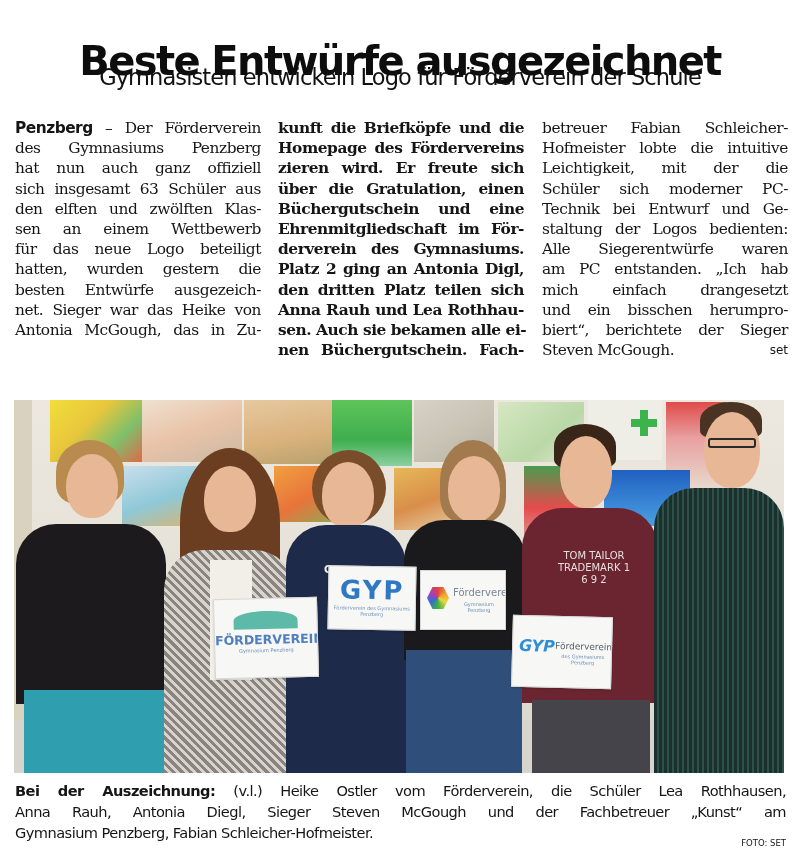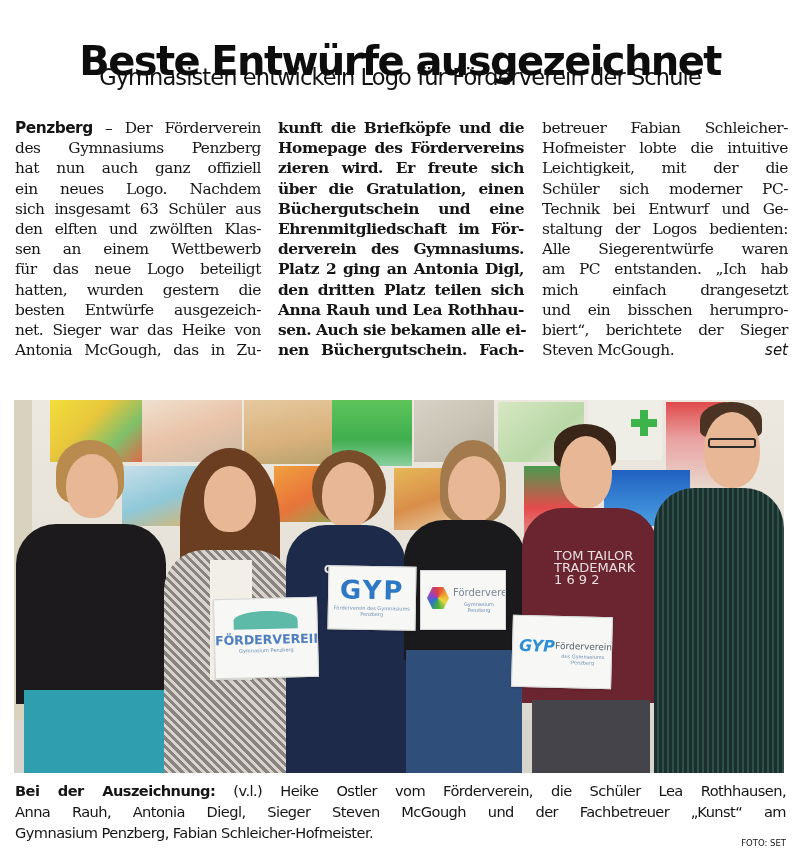--- a/index.html
+++ b/index.html
@@ -21,21 +21,21 @@
       position: absolute; top: 0; width: 246px;
       font-family: "DejaVu Serif", serif; font-size: 15.4px; line-height: 20.2px;
       text-align: justify; color: #151515; letter-spacing: -0.45px;
     }
     .col .line { display: block; white-space: nowrap; text-align-last: justify; text-align: justify; }
     .col .line.last { text-align-last: left; }
     .col1 { left: 0; }
     .col2 { left: 263px; font-weight: bold; }
     .col3 { left: 527px; }
     .dateline { font-family: "DejaVu Sans", sans-serif; font-weight: bold; letter-spacing: -0.5px; }
-    .author { float: right; font-family: "DejaVu Sans", sans-serif; font-size: 15px; letter-spacing: 0; font-style: italic; }
+    .author { float: right; font-family: "DejaVu Sans", sans-serif; font-size: 12px; letter-spacing: 0; }
 
     .photo {
       position: absolute; left: 14px; top: 400px; width: 770px; height: 373px;
       background: #e6e2d8; overflow: hidden;
     }
     .photo .wall { position: absolute; left: 0; top: 0; width: 100%; height: 100%;
       background: linear-gradient(180deg,#ece8df 0%, #e4e0d6 60%, #d7d4cc 100%); }
     .photo .pillar { position: absolute; left: 0; top: 0; width: 18px; height: 100%; background: #d9d2bf; }
     .painting { position: absolute; }
     .person { position: absolute; }
@@ -64,21 +64,20 @@
 <body>
 
 <h1 class="headline">Beste Entwürfe ausgezeichnet</h1>
 <div class="subline">Gymnasisten entwickeln Logo für Förderverein der Schule</div>
 
 <div class="columns">
   <div class="col col1">
     <span class="line"><span class="dateline">Penzberg</span><span> – Der Förderverein</span></span>
     <span class="line">des Gymnasiums Penzberg</span>
     <span class="line">hat nun auch ganz offiziell</span>
-    <span class="line">ein neues Logo. Nachdem</span>
     <span class="line">sich insgesamt 63 Schüler aus</span>
     <span class="line">den elften und zwölften Klas-</span>
     <span class="line">sen an einem Wettbewerb</span>
     <span class="line">für das neue Logo beteiligt</span>
     <span class="line">hatten, wurden gestern die</span>
     <span class="line">besten Entwürfe ausgezeich-</span>
     <span class="line">net. Sieger war das Heike von</span>
     <span class="line">Antonia McGough, das in Zu-</span>
   </div>
   <div class="col col2">
@@ -158,21 +157,21 @@
     <div class="hair" style="left:426px;top:40px;width:66px;height:82px;background:#a27a4e;border-radius:50% 50% 30% 30%;"></div>
     <div class="head" style="left:434px;top:56px;width:52px;height:66px;"></div>
     <div class="body-shape" style="left:390px;top:120px;width:122px;height:140px;background:#1a1a1d;"></div>
     <div class="body-shape" style="left:392px;top:250px;width:116px;height:123px;background:#2f4f7a;border-radius:0;"></div>
   </div>
 
   <div class="person">
     <div class="hair" style="left:540px;top:24px;width:62px;height:44px;background:#3a2618;border-radius:50% 50% 20% 20%;"></div>
     <div class="head" style="left:546px;top:36px;width:52px;height:72px;"></div>
     <div class="body-shape" style="left:508px;top:108px;width:136px;height:195px;background:#6a2530;"></div>
-    <div style="position:absolute;left:540px;top:150px;width:80px;height:60px;font-family:'DejaVu Sans',sans-serif;font-size:13px;color:#e8dede;line-height:12px;">TOM TAILOR TRADEMARK 1 6 9 2</div>
+    <div style="position:absolute;left:540px;top:150px;width:80px;height:60px;font-family:'DejaVu Sans',sans-serif;font-size:10px;color:#e8dede;text-align:center;line-height:12px;">TOM TAILOR TRADEMARK 1 6 9 2</div>
     <div class="body-shape" style="left:518px;top:300px;width:118px;height:73px;background:#44444a;border-radius:0;"></div>
   </div>
 
   <div class="person">
     <div class="hair" style="left:686px;top:2px;width:62px;height:36px;background:#4a3322;border-radius:50% 50% 20% 20%;"></div>
     <div class="head" style="left:690px;top:12px;width:56px;height:76px;"></div>
     <div style="position:absolute;left:694px;top:38px;width:48px;height:10px;border:2px solid #2a2a2a;border-radius:3px;box-sizing:border-box;"></div>
     <div class="body-shape" style="left:640px;top:88px;width:130px;height:285px;background:repeating-linear-gradient(90deg,#1c2f2f 0 3px,#2f5248 3px 5px);"></div>
   </div>
 

